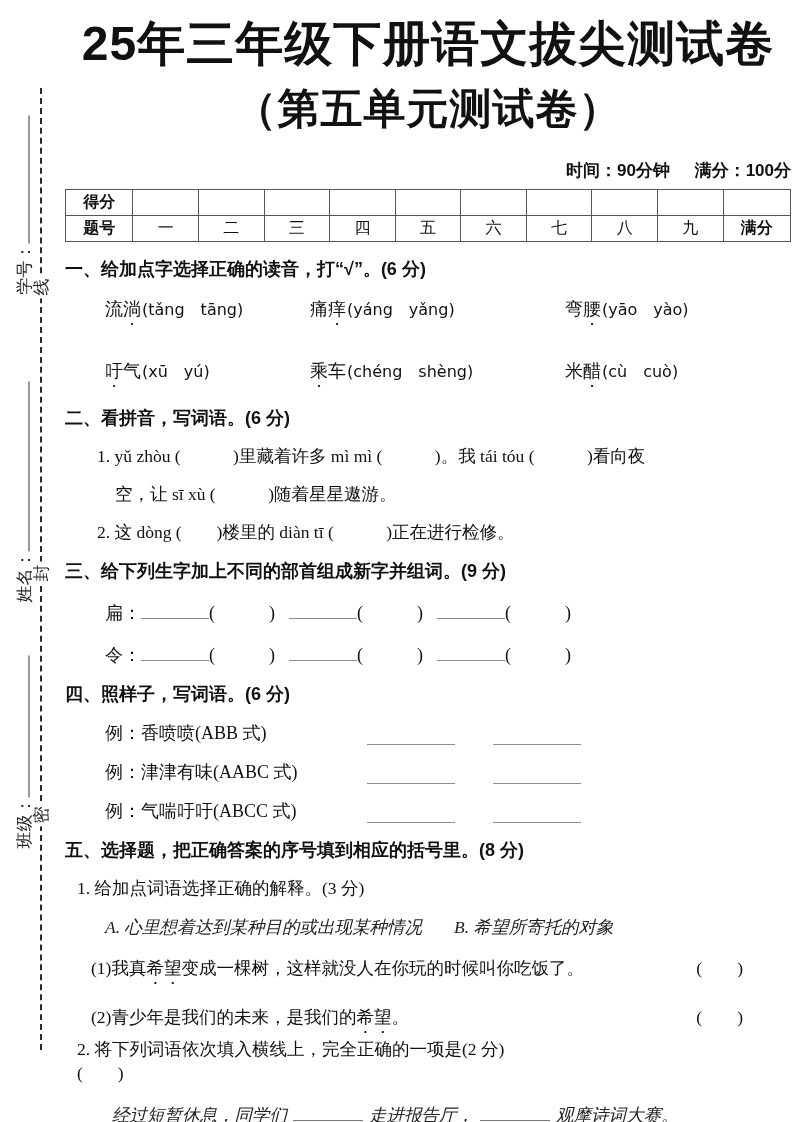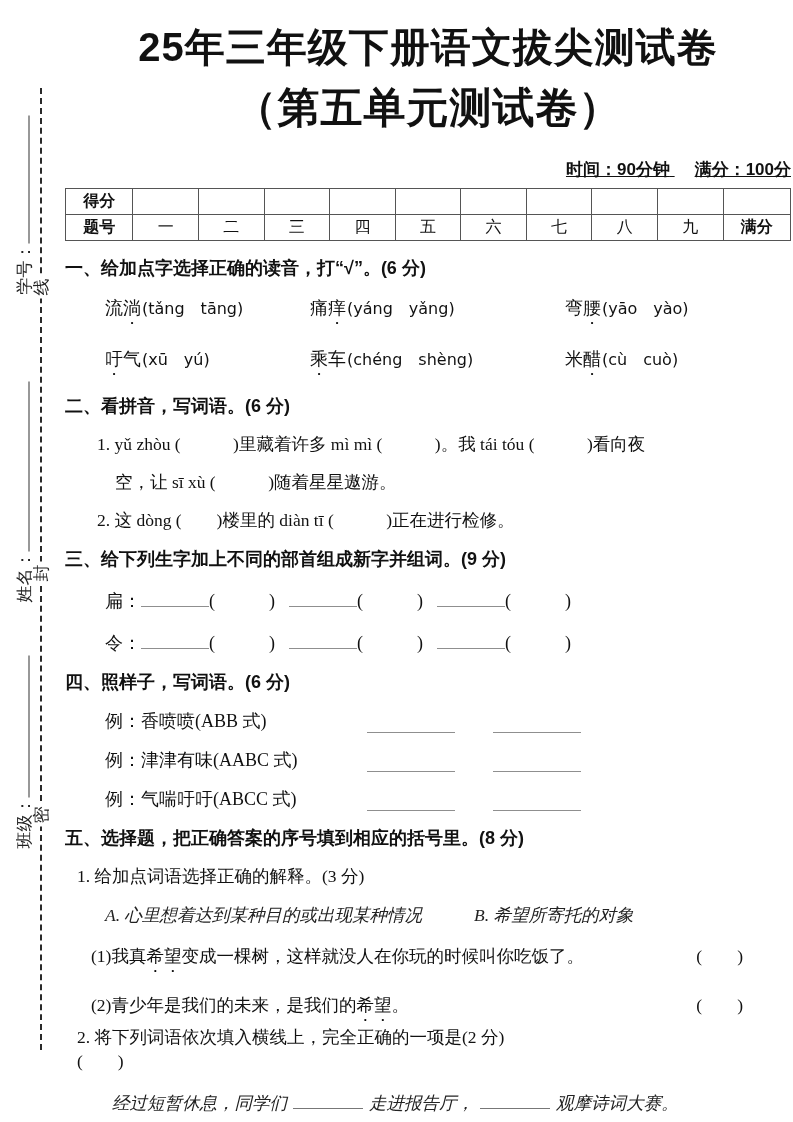--- a/index.html
+++ b/index.html
@@ -16,40 +16,40 @@
   .side-field { position:absolute; left:24px; width:0; height:0; z-index:2; }
   .side-field .rot { position:absolute; left:0; top:0; white-space:nowrap;
                      transform:translate(-50%,-50%) rotate(-90deg);
                      font-size:17px; color:#222; }
   .fld-line { display:inline-block; border-bottom:1.6px solid #333; height:4px; }
   .fld-line.w1 { width:128px; } .fld-line.w2 { width:170px; } .fld-line.w3 { width:142px; }
 
   
   .content { position:absolute; left:65px; top:0; width:726px; }
   .title1 { font-family:"Liberation Sans", sans-serif; font-weight:700;
-            font-size:40px; text-align:center; margin-top:20px; letter-spacing:1px; }
+            font-size:48px; text-align:center; margin-top:12px; letter-spacing:1px; }
   .title2 { font-family:"Liberation Sans", sans-serif; font-weight:700;
             font-size:42px; text-align:center; margin-top:5px; letter-spacing:1px; }
   .meta { text-align:right; font-family:"Liberation Sans", sans-serif; font-weight:700;
-          font-size:17px; margin:22px 0 7px;text-decoration:underline; }
+          font-size:17px; margin:22px 0 7px; }
   .meta span + span { margin-left:20px; }
 
   table.score { width:100%; border-collapse:collapse; table-layout:fixed; }
   table.score th, table.score td { border:1px solid #555; height:26px; text-align:center;
           font-size:16px; font-weight:400; }
   table.score .lbl { font-family:"Liberation Sans", sans-serif; font-weight:700; }
   table.score col.c-first, table.score col.c-last { width:9.3%; }
 
   .q-header { font-family:"Liberation Sans", sans-serif; font-weight:700;
               font-size:18px; margin:15px 0 0; }
   .serif17 { font-size:17.5px; }
   .kai { font-style:italic; font-size:17.5px; color:#222; }
 
   
-  .q1-grid { display:grid; grid-template-columns:205px 255px 1fr; row-gap:19px;
+  .q1-grid { display:grid; grid-template-columns:205px 255px 1fr; row-gap:30px;
              margin:16px 0 0 40px; font-size:18px; }
   .pinyin { font-family:"DejaVu Sans", sans-serif; font-size:16px; margin-left:1px; }
   .dot { -webkit-text-emphasis:filled dot #000; text-emphasis:filled dot #000;
          -webkit-text-emphasis-position:under right; text-emphasis-position:under right; }
 
   
   .q2-line { margin:14px 0 0 32px; line-height:24px; }
   .q2-line.cont { margin-left:50px; }
 
   
@@ -59,21 +59,21 @@
   .q3-row .grp { margin-right:14px; }
 
   
   .q4-row { display:flex; align-items:flex-end; margin:15px 0 0 40px; }
   .q4-row .ex { width:262px; font-size:18px; }
   .blank { display:inline-block; width:88px; height:1.05em;
            border-bottom:1.5px solid #8f8f8f; margin-right:38px; }
 
   
   .sub-title { margin:14px 0 0 12px; font-size:17.5px; }
-  .ab-line { display:flex; margin:15px 0 0 40px; gap:52px; }
+  .ab-line { display:flex; margin:15px 0 0 40px; gap:32px; }
   .sent-row { display:flex; justify-content:space-between; margin:17px 0 0 26px;
               padding-right:48px; font-size:17.5px; }
   .sent-row .paren, .t-paren { font-size:17.5px; }
   .sub2-title-row { display:flex; justify-content:flex-start; margin:0 0 0 12px;
               padding-right:48px;flex-direction:column; }
   .fill-line { margin:17px 0 0 47px; line-height:26px; }
   .f-blank { display:inline-block; width:70px; height:1em;
              border-bottom:1.5px solid #777; margin:0 6px; }
 </style>
 </head>

